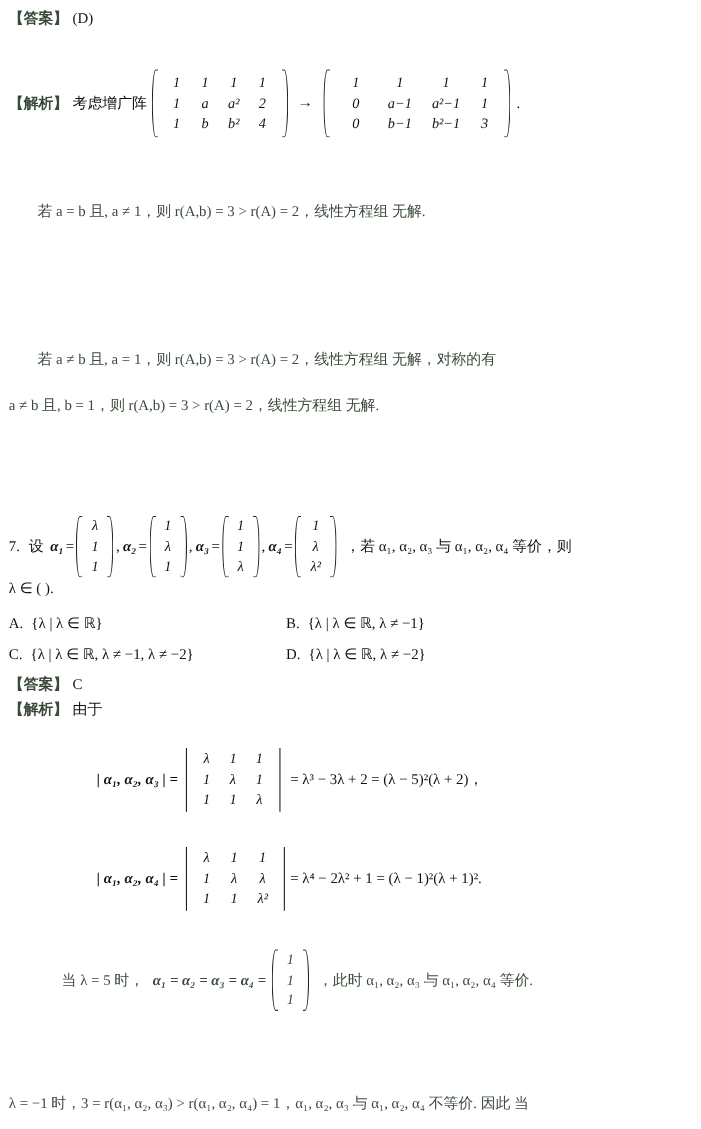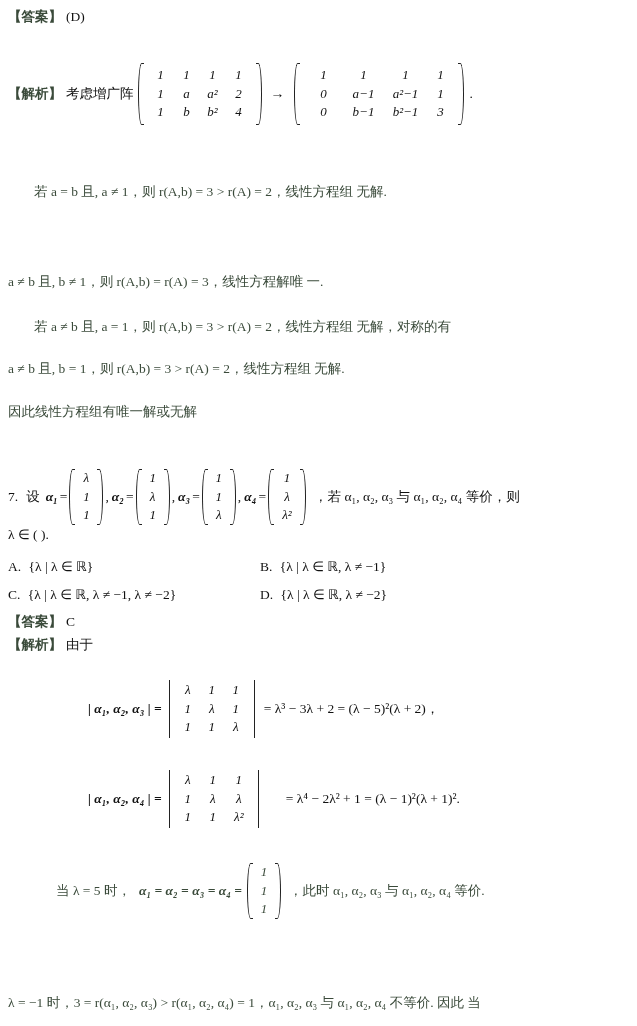--- a/index.html
+++ b/index.html
@@ -148,24 +148,22 @@
             <span class="mcell" style="width:44px">b²−1</span>
             <span class="mcell" style="width:26px">3</span>
           </span>
       </span>
       <span class="paren right"></span>
     </span>
     <span style="margin-left:4px;">.</span>
   </div>
 
   <div class="line greenish" style="left:34px; top:185px;">若 a = b 且, a ≠ 1，则 r(A,b) = 3 &gt; r(A) = 2，线性方程组 无解.</div>
-  <div class="line greenish" style="left:8px; top:275px;">a ≠ b 且, b ≠ 1，则 r(A,b) = r(A) = 3，线性方程解唯 一.</div>
   <div class="line greenish" style="left:34px; top:320px;">若 a ≠ b 且, a = 1，则 r(A,b) = 3 &gt; r(A) = 2，线性方程组 无解，对称的有</div>
   <div class="line greenish" style="left:8px; top:362px;">a ≠ b 且, b = 1，则 r(A,b) = 3 &gt; r(A) = 2，线性方程组 无解.</div>
-  <div class="line greenish" style="left:8px; top:405px;">因此线性方程组有唯一解或无解</div>
 
   <div class="line" style="left:8px; top:468px; display:flex; align-items:center;">
     <span>7.</span>
     <span style="margin-left:8px;">设</span>
 
     <span class="bvec" style="margin-left:6px;">α₁</span>
     <span style="margin-left:2px;">=</span>
     <span class="matrix" style="height:58px;">
       <span class="paren"></span>
       <span class="mrows">
@@ -306,21 +304,21 @@
             <span class="mcell" style="width:26px">λ</span>
           </span>
         <span class="mrow">
             <span class="mcell" style="width:24px">1</span>
             <span class="mcell" style="width:26px">1</span>
             <span class="mcell" style="width:26px">λ²</span>
           </span>
       </span>
       <span class="vbar"></span>
     </span>
-    <span style="margin-left:24px;">= λ⁴ − 2λ² + 1 = (λ − 1)²(λ + 1)².</span>
+    <span style="margin-left:2px;">= λ⁴ − 2λ² + 1 = (λ − 1)²(λ + 1)².</span>
   </div>
 
   <div class="line greenish" style="left:56px; top:862px; display:flex; align-items:center;">
     <span>当 λ = 5 时，</span>
     <span class="bvec" style="margin-left:8px;">α₁ = α₂ = α₃ = α₄ =</span>
     <span class="matrix" style="height:58px; margin-left:3px;">
       <span class="paren"></span>
       <span class="mrows">
         <span class="mrow">
             <span class="mcell" style="width:14px">1</span>

